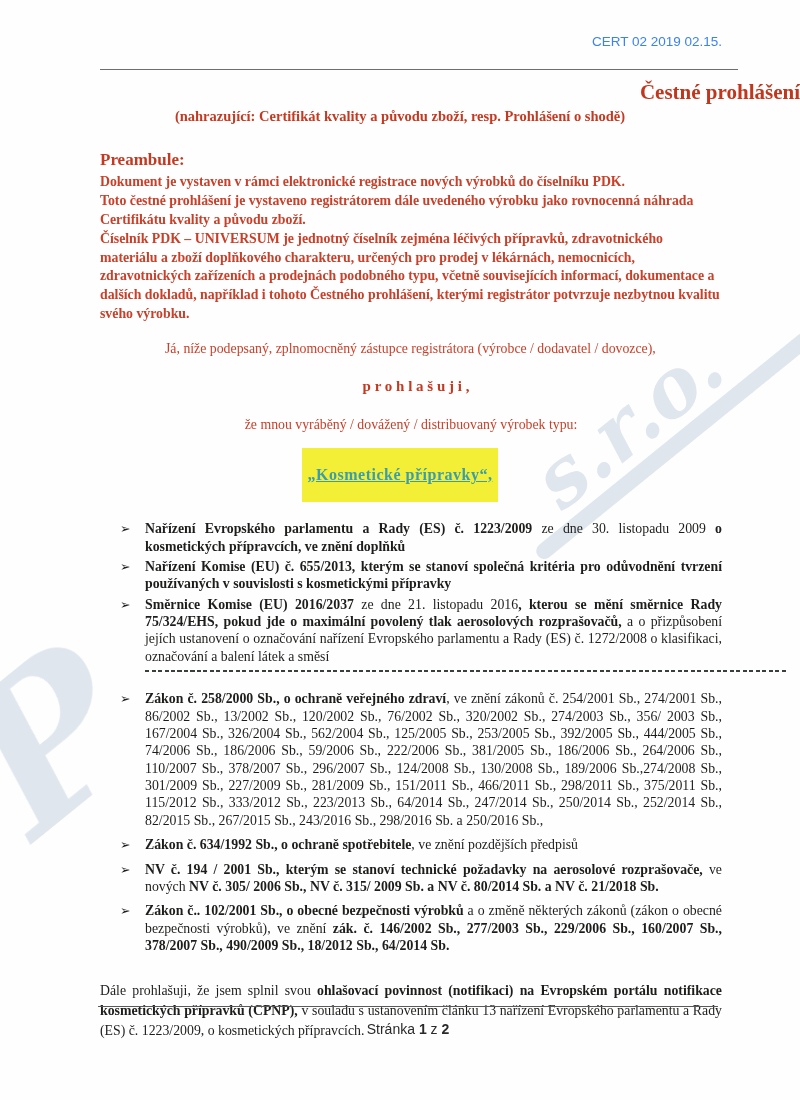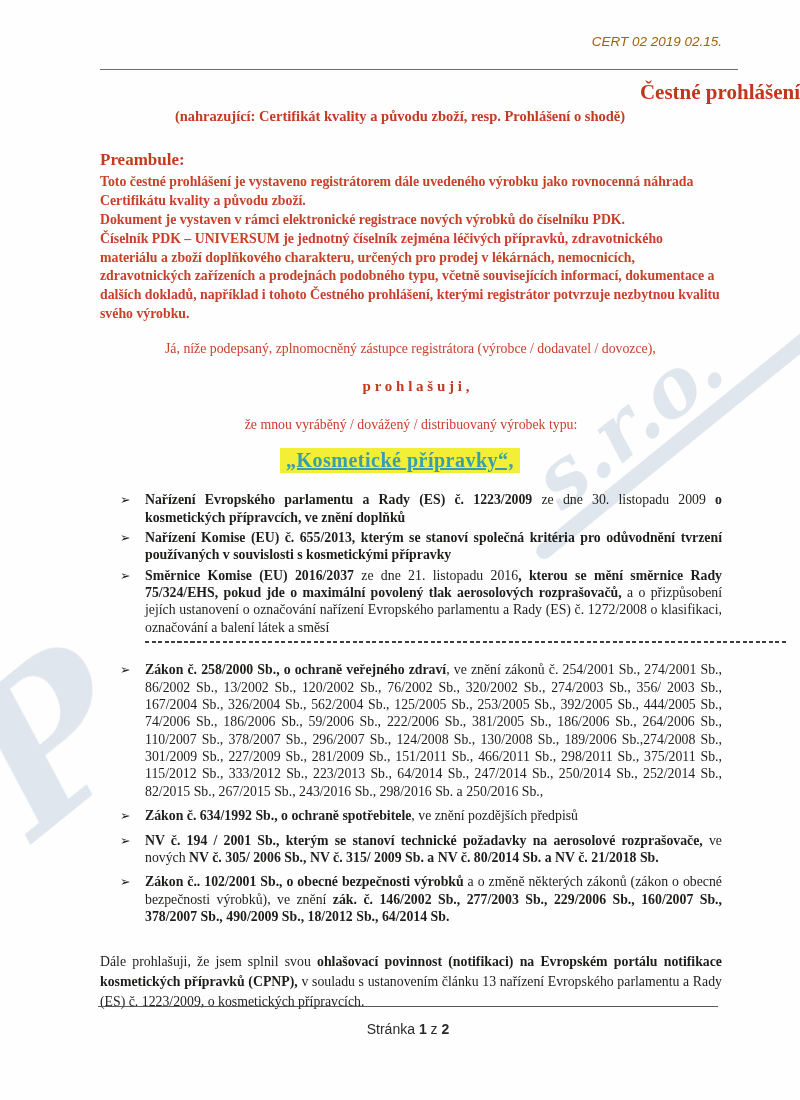--- a/index.html
+++ b/index.html
@@ -18,23 +18,22 @@
   .watermark {
     position:absolute; top:0; left:0; z-index:0;
     pointer-events:none;
   }
   .content {
     position:relative; z-index:1;
     padding-top:34px;
   }
   .doc-code {
     font-family:"Liberation Sans", sans-serif;
-    font-style:italic;
     font-size:13.5px;
-    color:#a16207;
+    color:#3b82f6;
     text-align:right;
     margin:0 78px 0 0;
   }
   .top-rule {
     height:0;
     border-top:1.5px solid #6a6f6d;
     margin:20px 62px 0 100px;
   }
   .doc-title {
     margin:10px 0 0 0;
@@ -83,24 +82,24 @@
     text-align:center;
   }
   .product-wrap {
     margin-top:15px;
     text-align:center;
   }
   .product-highlight {
     display:inline-block;
     background:#f2ef36;
     color:#3a9dad;
-    font-size:20px;
+    font-size:16px;
     font-weight:bold;
     text-decoration:underline;
-    padding:1px 6px;
+    padding:18px 6px;
     letter-spacing:0.5px;
   }
   .requirements-line {
     margin:16px 78px 0 100px;
     font-size:13.8px;
     color:#1d1d1b;
   }
   ul.para-list {
     list-style:none;
     margin:18px 78px 0 100px;
@@ -167,22 +166,22 @@
 
     <div class="doc-code">CERT 02 2019 02.15.</div>
 
     <div class="top-rule"></div>
 
     <h1 class="doc-title">Čestné prohlášení</h1>
     <div class="doc-subtitle">(nahrazující: Certifikát kvality a původu zboží, resp. Prohlášení o shodě)</div>
 
     <div class="preamble-heading">Preambule:</div>
     <div class="preamble">
+      <p>Dokument je vystaven v rámci elektronické registrace nových výrobků do číselníku PDK.</p>
       <p>Toto čestné prohlášení je vystaveno registrátorem dále uvedeného výrobku jako rovnocenná náhrada Certifikátu kvality a původu zboží.</p>
-      <p>Dokument je vystaven v rámci elektronické registrace nových výrobků do číselníku PDK.</p>
       <p>Číselník PDK – UNIVERSUM je jednotný číselník zejména léčivých přípravků, zdravotnického materiálu a zboží doplňkového charakteru, určených pro prodej v lékárnách, nemocnicích, zdravotnických zařízeních a prodejnách podobného typu, včetně souvisejících informací, dokumentace a dalších dokladů, například i tohoto Čestného prohlášení, kterými registrátor potvrzuje nezbytnou kvalitu svého výrobku.</p>
     </div>
 
     <p class="decl-intro">Já, níže podepsaný, zplnomocněný zástupce registrátora (výrobce / dodavatel / dovozce),</p>
 
     <div class="decl-verb">p r o h l a š u j i ,</div>
 
     <p class="product-line">že mnou vyráběný / dovážený / distribuovaný výrobek typu:</p>
 
     <div class="product-wrap">

